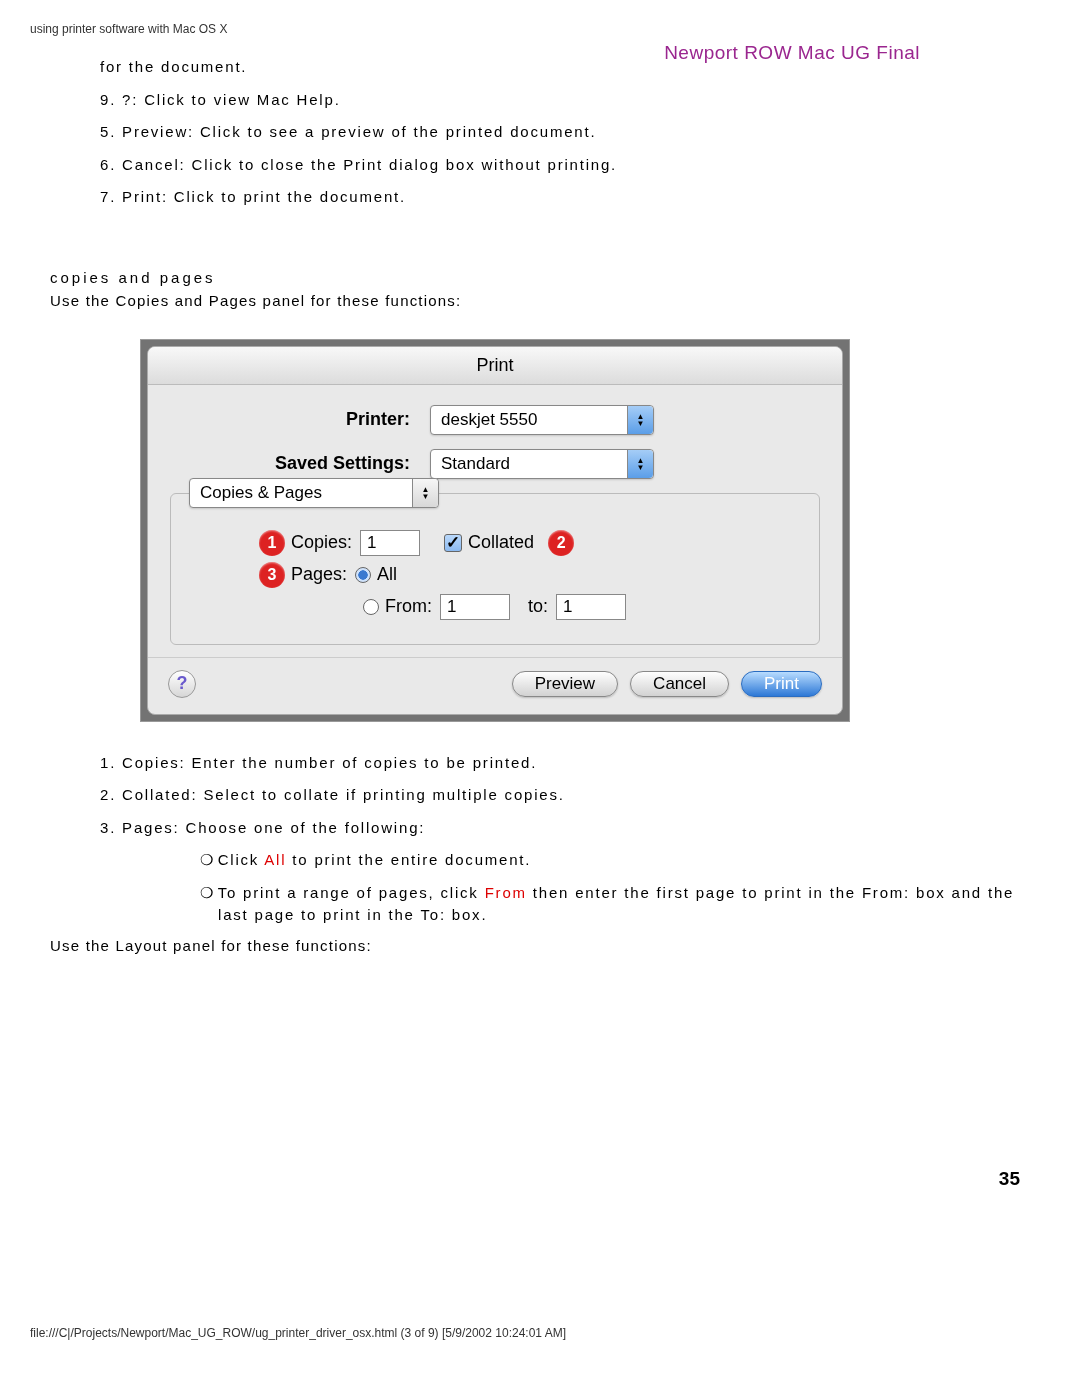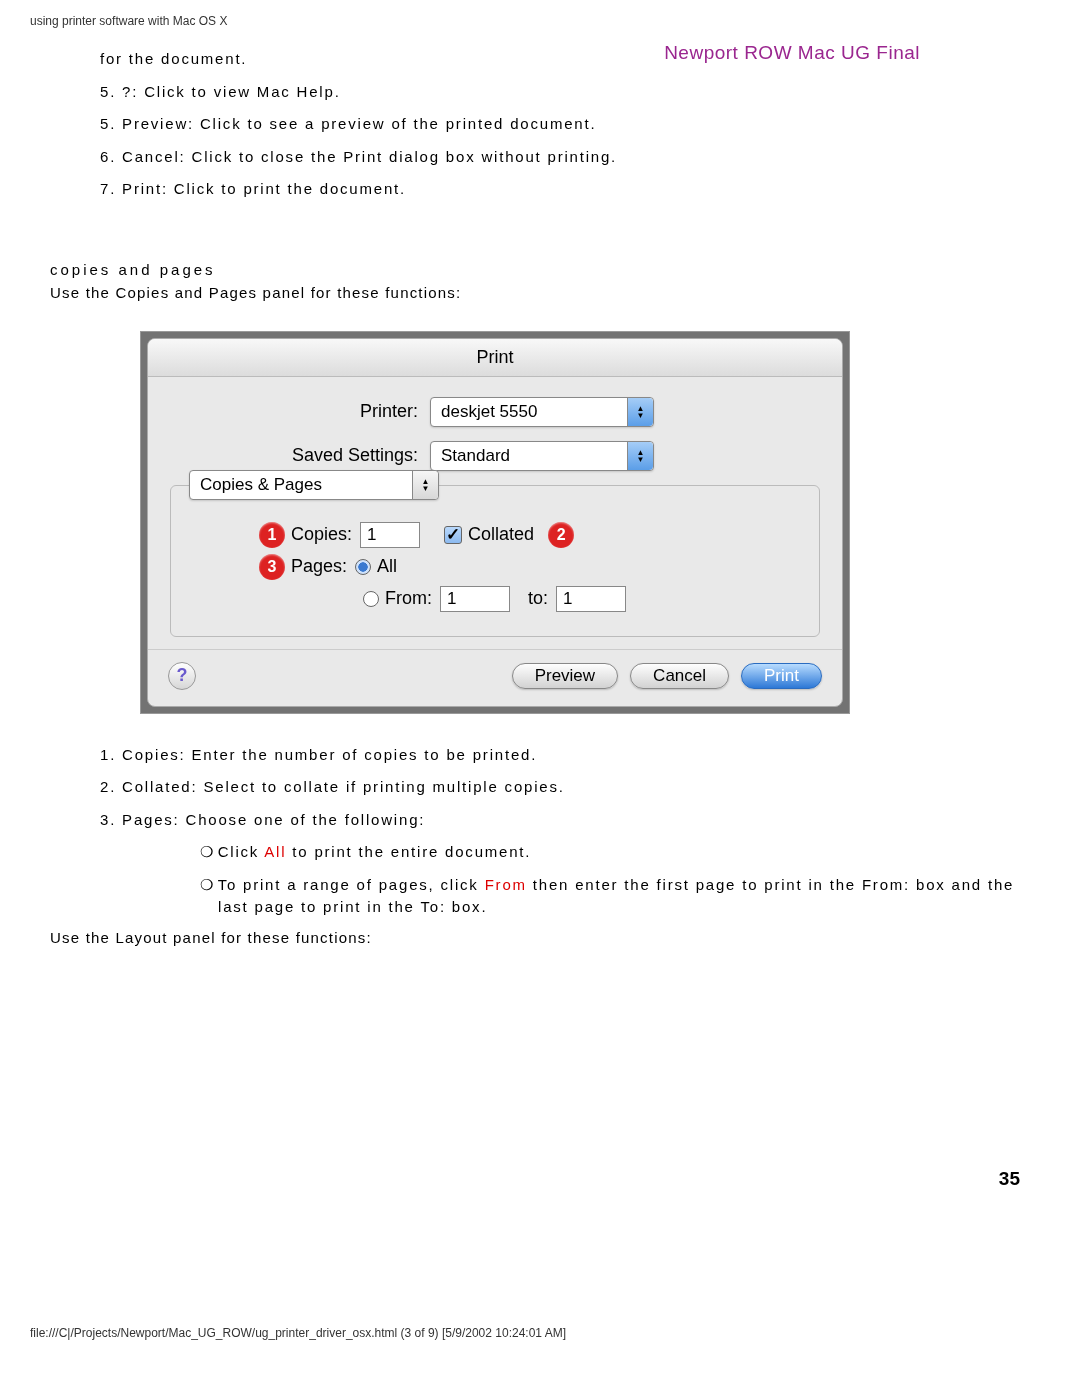--- a/index.html
+++ b/index.html
@@ -13,21 +13,21 @@
     font-size: 15px;
   }
   .page {
     padding: 10px 50px 20px 50px;
     position: relative;
     min-height: 1350px;
   }
   .top-header {
     font-size: 12px;
     color: #333;
-    margin: 4px 0 20px -20px;
+    margin: 12px 0 20px -20px;
   }
   .watermark {
     position: absolute;
     top: 42px;
     right: 160px;
     color: #9a268f;
     font-size: 19px;
     letter-spacing: 0.5px;
   }
   .body-text {
@@ -104,22 +104,23 @@
     padding: 20px 22px 12px 22px;
   }
   .row {
     display: flex;
     align-items: center;
     margin-bottom: 14px;
   }
   .row label.lbl {
     width: 260px;
     text-align: right;
-    padding-right: 12px;
+    padding-right: 20px;
     font-size: 18px;
+    font-weight: bold;
   }
   .select {
     display: flex;
     align-items: center;
     background: #fff;
     border: 1px solid #888;
     border-radius: 4px;
     height: 30px;
     box-shadow: 0 1px 2px rgba(0,0,0,0.15);
   }
@@ -262,21 +263,21 @@
 </style>
 </head>
 <body>
 
 <div class="page">
   <div class="top-header">using printer software with Mac OS X</div>
   <div class="watermark">Newport ROW Mac UG Final</div>
 
   <div class="body-text">
     <div class="line">for the document.</div>
-    <div class="line">5. ?: Click to view Mac Help.</div>
+    <div class="line">9. ?: Click to view Mac Help.</div>
     <div class="line">5. Preview: Click to see a preview of the printed document.</div>
     <div class="line">6. Cancel: Click to close the Print dialog box without printing.</div>
     <div class="line">7. Print: Click to print the document.</div>
   </div>
 
   <div class="section-title">copies and pages</div>
   <div class="section-intro">Use the Copies and Pages panel for these functions:</div>
 
   <div class="dialog-wrap">
     <div class="dialog">

